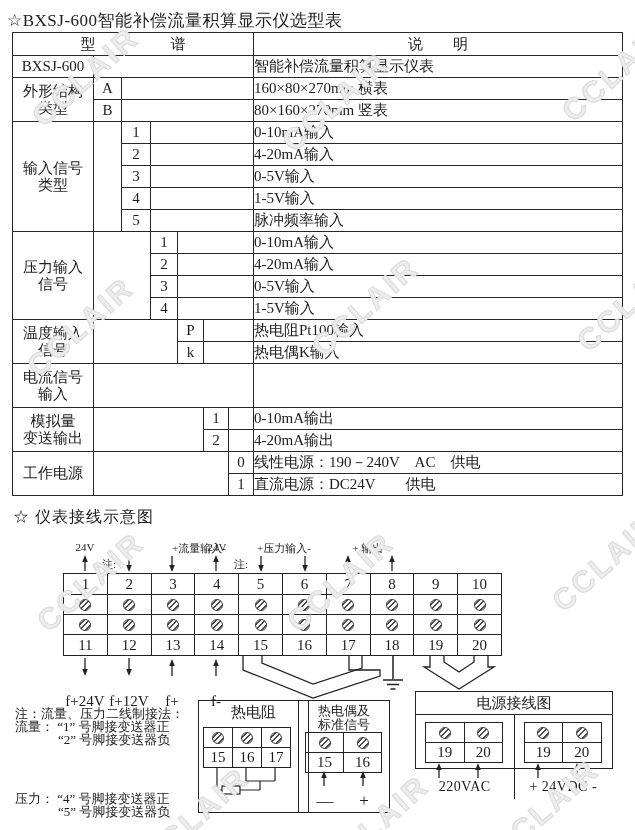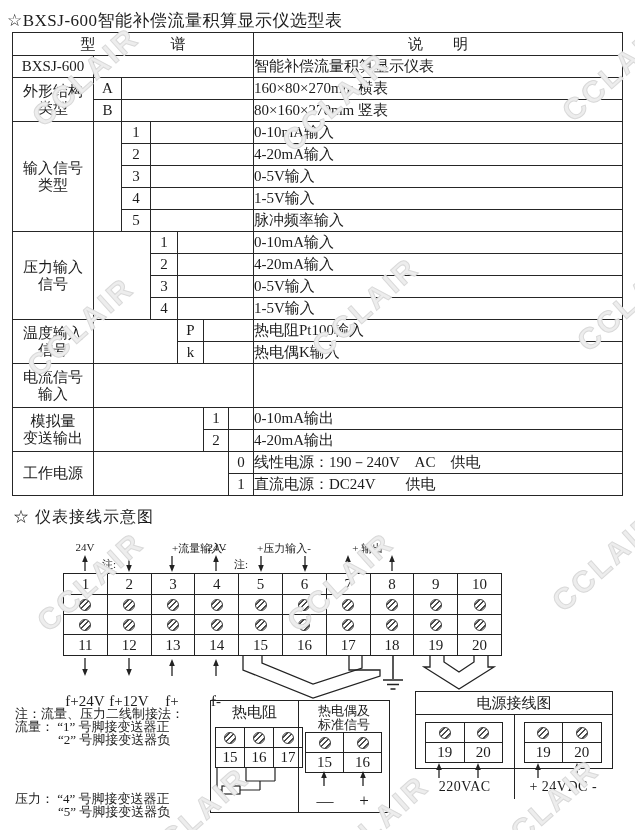--- a/index.html
+++ b/index.html
@@ -333,21 +333,21 @@
       <polygon points="577,763 574.2,770 579.8,770" fill="#222"></polygon>
       <path d="M243,656 L243,670 L313,698 L380,676 L380,670 L349,670 L349,656" fill="none" stroke="#222" stroke-width="1.3"></path>
       <path d="M262,656 L262,663 L313,684 L362,668 L362,656" fill="none" stroke="#222" stroke-width="1.3"></path>
       <path d="M393,656 L393,679 M383,680 L403,680 M387,684.5 L399,684.5 M390.5,689 L395.5,689" fill="none" stroke="#222" stroke-width="1.5"></path>
       <path d="M430,656 L430,667 L424,667 L459,689 L494,667 L488,667 L488,656" fill="none" stroke="#222" stroke-width="1.3"></path>
       <path d="M444,656 L444,662 L459,672 L474,662 L474,656" fill="none" stroke="#222" stroke-width="1.3"></path>
       <path d="M217,767 L217,790 M246,767 L246,781 M275,767 L275,781 M246,781 L275,781 M260,781 L260,790 M217,790 L222,790 M240,790 L260,790" fill="none" stroke="#222" stroke-width="1.2"></path>
       <rect x="222" y="786" width="18" height="8" fill="none" stroke="#222" stroke-width="1.2"></rect>
     </svg>
 
-  <div class="wbox" id="rtdBox" style="left:210px;top:700px;width:89px;height:113px;">
+  <div class="wbox" id="rtdBox" style="left:198px;top:700px;width:111px;height:113px;">
     <div class="btitle">热电阻</div>
     <div class="mini" id="rtdMini" style="left:4px;top:26px;width:88px;height:41px;">
         <div class="mrow">
           <div class="mcell">
             <span class="screw"></span>
           </div>
           <div class="mcell">
             <span class="screw"></span>
           </div>
           <div class="mcell">

